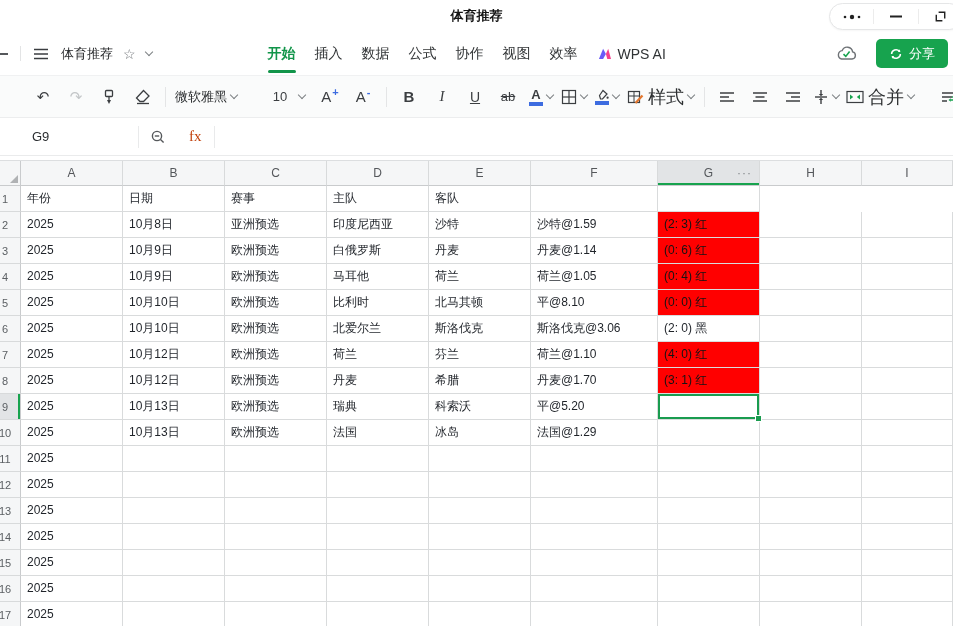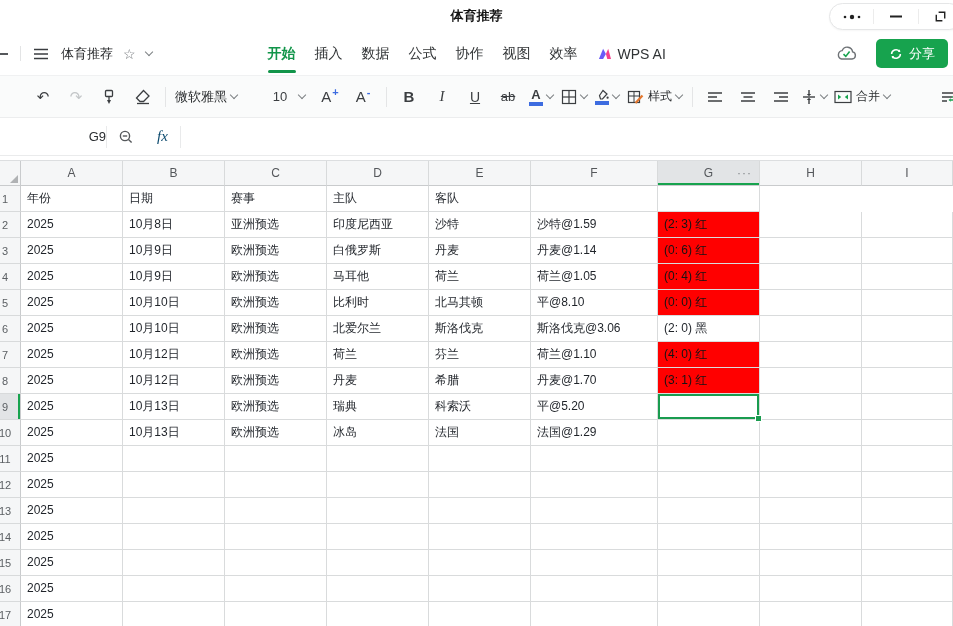--- a/index.html
+++ b/index.html
@@ -42,29 +42,29 @@
   .sizebox { font-size:13px; width:42px; gap:8px; }
   .supblue { color:#3d6ce0; font-weight:700; font-size:11px; margin:-9px 0 0 1px; }
   .bI { font-weight:700; font-size:15px; }
   .iI { font-style:italic; font-family:"Liberation Serif",serif; font-size:15px; }
   .uI { text-decoration:underline; font-size:14px; }
   .sI { text-decoration:line-through; font-size:13px; }
   .acolor { display:flex; flex-direction:column; align-items:center; line-height:1; }
   .acolor .a { font-size:13px; font-weight:600; }
   .acolor .bar { width:14px; height:4px; margin-top:1px; background:#3d6ce0; }
   .fillbar { width:13px; height:4px; margin-top:0; background:#f2d40b; }
-  .tlabel { font-size:12px; color:#2c2f31; margin-left:4px; }
+  .tlabel { font-size:18px; color:#2c2f31; margin-left:4px; }
   .disabled { color:#c3c6c8; }
 
   
   .formulabar { height:38px; background:#fff; border-bottom:1px solid #eaebec; display:flex; align-items:center; }
-  .namebox { width:106px; text-align:right; font-size:13px; color:#2a2d30; }
+  .namebox { width:106px; text-align:left; font-size:13px; color:#2a2d30;margin-left:32px; }
   .fsep { width:1px; height:22px; background:#e9eaeb; }
   .fico { margin:0 11px; display:flex; align-items:center; }
-  .fx { font-style:italic; font-family:"Liberation Serif",serif; font-size:15px; color:#0c4a6e; margin:0 12px; }
+  .fx { font-family:"Liberation Serif",serif; font-size:15px; color:#c2410c; margin:0 12px; }
   .finput { flex:1; height:100%; border:none; outline:none; font-size:12px; }
 
   
   .spacer { height:4px; background:#fff; }
   .ghead, .grow { display:grid; grid-template-columns:21px 102px 102px 102px 102px 102px 127px 102px 102px 91px; }
   .ghead { height:26px; border-top:1px solid #dcdee0; }
   .corner { background:#f5f6f7; border-right:1px solid #c9cbcd; border-bottom:1px solid #c9cbcd; position:relative; }
   .tri { position:absolute; right:2px; bottom:2px; width:0; height:0;
     border-left:8px solid transparent; border-bottom:8px solid #b0b2b4; }
   .colhdr { background:#f5f6f7; border-right:1px solid #d8dadb; border-bottom:1px solid #c9cbcd;
@@ -487,22 +487,22 @@
       <div class="cell"></div>
       <div class="cell"></div>
     </div>
     <div class="grow">
       <div class="rowhdr">
         <span>10</span>
       </div>
       <div class="cell num">2025</div>
       <div class="cell num">10月13日</div>
       <div class="cell">欧洲预选</div>
+      <div class="cell">法国</div>
       <div class="cell">冰岛</div>
-      <div class="cell">法国</div>
       <div class="cell">法国@1.29</div>
       <div class="cell"></div>
       <div class="cell"></div>
       <div class="cell"></div>
     </div>
     <div class="grow">
       <div class="rowhdr">
         <span>11</span>
       </div>
       <div class="cell num">2025</div>

